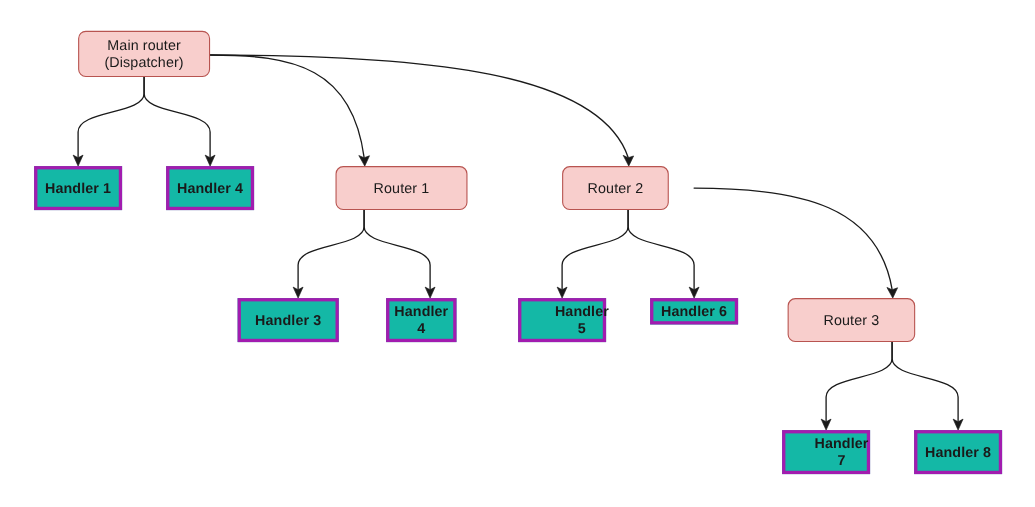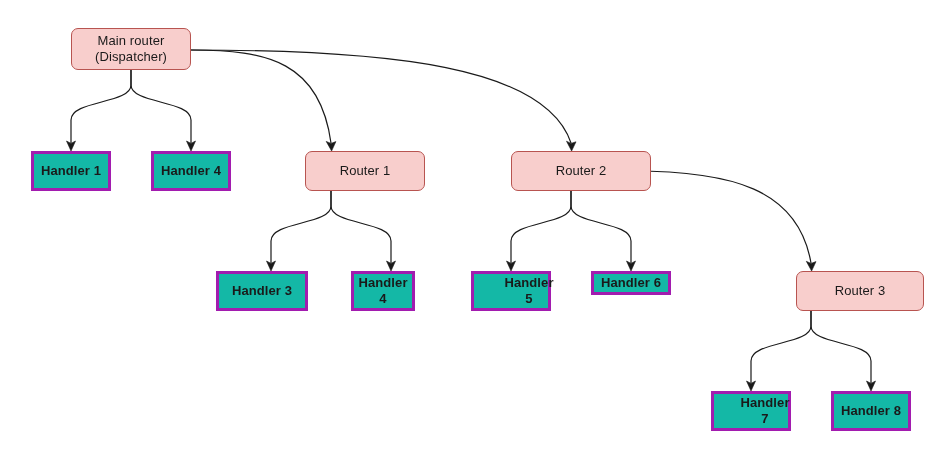--- a/index.html
+++ b/index.html
@@ -128,29 +128,29 @@
 
   <div class="node node-router" style="left:71px; top:28px; width:120px; height:42px;">Main router
 (Dispatcher)</div>
 
   <div class="node node-handler" style="left:31px; top:151px; width:80px; height:40px;">Handler 1</div>
 
   <div class="node node-handler" style="left:151px; top:151px; width:80px; height:40px;">Handler 4</div>
 
   <div class="node node-router" style="left:273px; top:151px; width:120px; height:40px;margin-left:32px;">Router 1</div>
 
-  <div class="node node-router" style="left:511px; top:151px; width:140px; height:40px;">Router 2</div>
+  <div class="node node-router" style="left:511px; top:151px; width:97px; height:40px;">Router 2</div>
 
   <div class="node node-handler" style="left:216px; top:271px; width:92px; height:40px;">Handler 3</div>
 
   <div class="node node-handler" style="left:351px; top:271px; width:64px; height:40px;">Handler 4</div>
 
   <div class="node node-handler" style="left:471px; top:271px; width:80px; height:40px;padding-left:36px;">Handler 5</div>
 
   <div class="node node-handler" style="left:591px; top:271px; width:80px; height:24px;">Handler 6</div>
 
-  <div class="node node-router" style="left:796px; top:271px; width:128px; height:40px;">Router 3</div>
+  <div class="node node-router" style="left:716px; top:271px; width:116px; height:40px;">Router 3</div>
 
   <div class="node node-handler" style="left:711px; top:391px; width:80px; height:40px;padding-left:28px;">Handler 7</div>
 
   <div class="node node-handler" style="left:831px; top:391px; width:80px; height:40px;">Handler 8</div>
 
 </div>
 
 </body></html>

